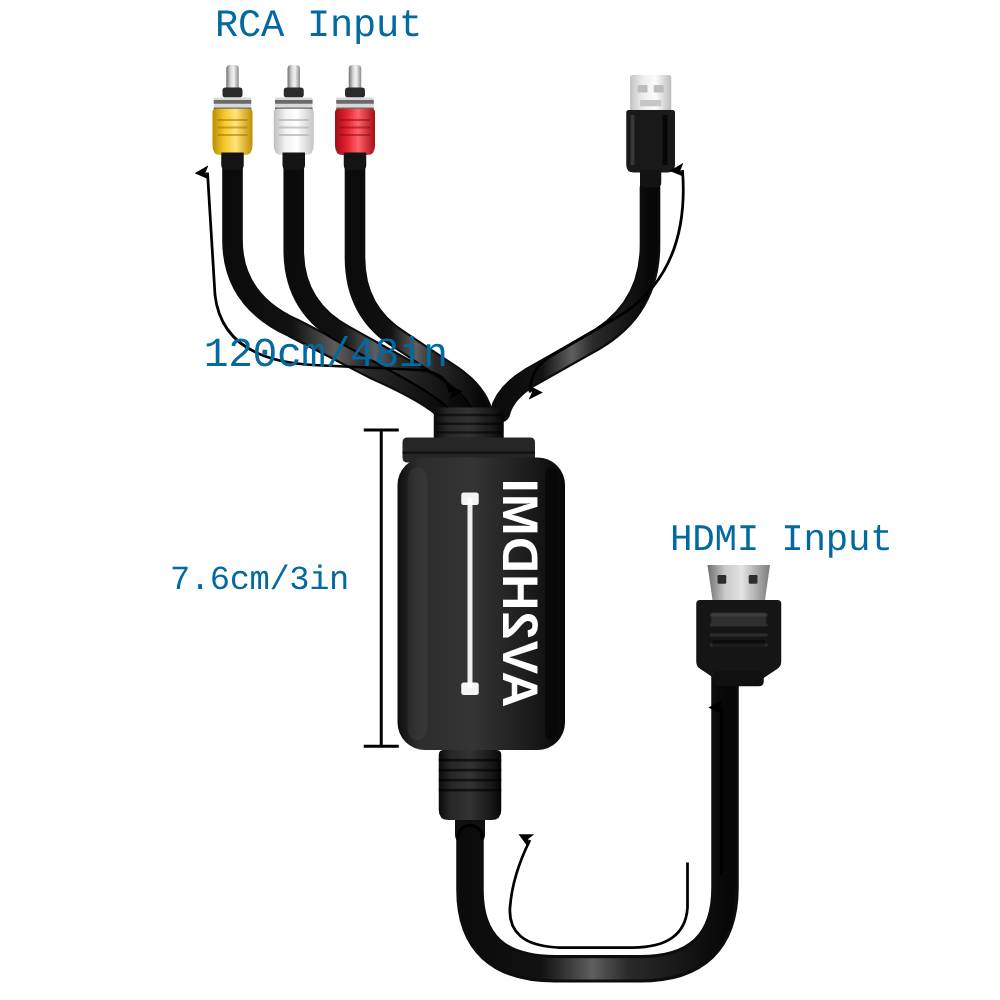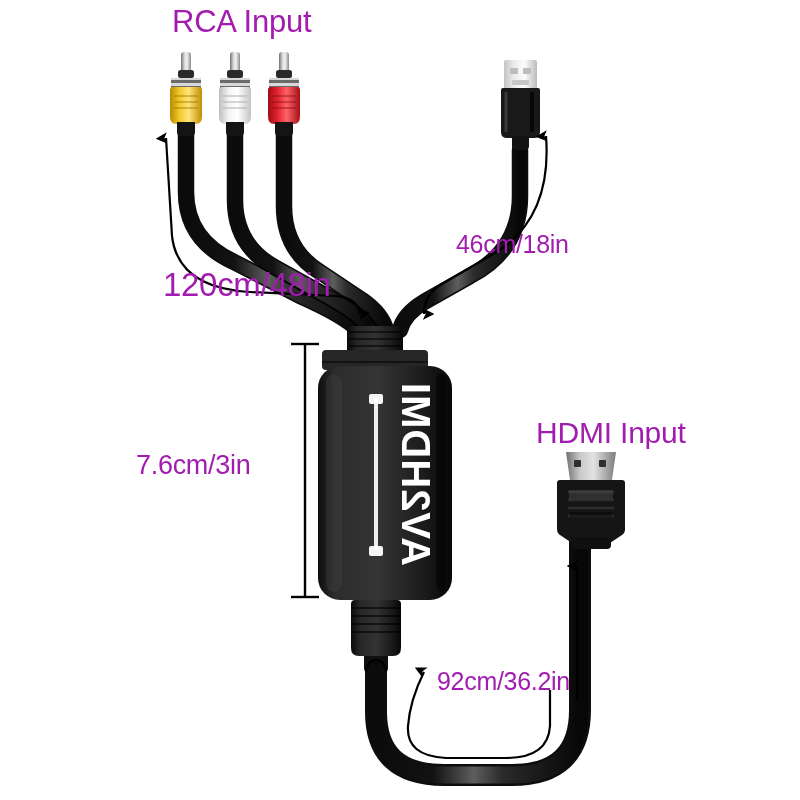--- a/index.html
+++ b/index.html
@@ -20,22 +20,22 @@
   }
   #art {
     position: absolute;
     left: 0;
     top: 0;
     width: 800px;
     height: 800px;
   }
   .lbl {
     position: absolute;
-    color: #a21caf;
-    font-family: Liberation Sans, sans-serif;
+    color: #0369a1;
+    font-family: Liberation Mono, monospace;
     white-space: nowrap;
     line-height: 1;
   }
   #label-rca-input {
     left: 172px;
     top: 6px;
     font-size: 31px;
     letter-spacing: -0.2px;
   }
   #label-hdmi-output {
@@ -263,19 +263,17 @@
       <path d="M577,700 L577,566" marker-end="url(#arrowEnd)"></path>
     </g>
   </svg>
 
   <div class="lbl" id="label-rca-input">RCA Input</div>
 
   <div class="lbl" id="label-hdmi-output">HDMI Input</div>
 
   <div class="lbl" id="label-rca-length">120cm/48in</div>
 
-  <div class="lbl" id="label-usb-length">46cm/18in</div>
 
   <div class="lbl" id="label-box-height">7.6cm/3in</div>
 
-  <div class="lbl" id="label-hdmi-length">92cm/36.2in</div>
 
 </div>
 
 </body></html>

